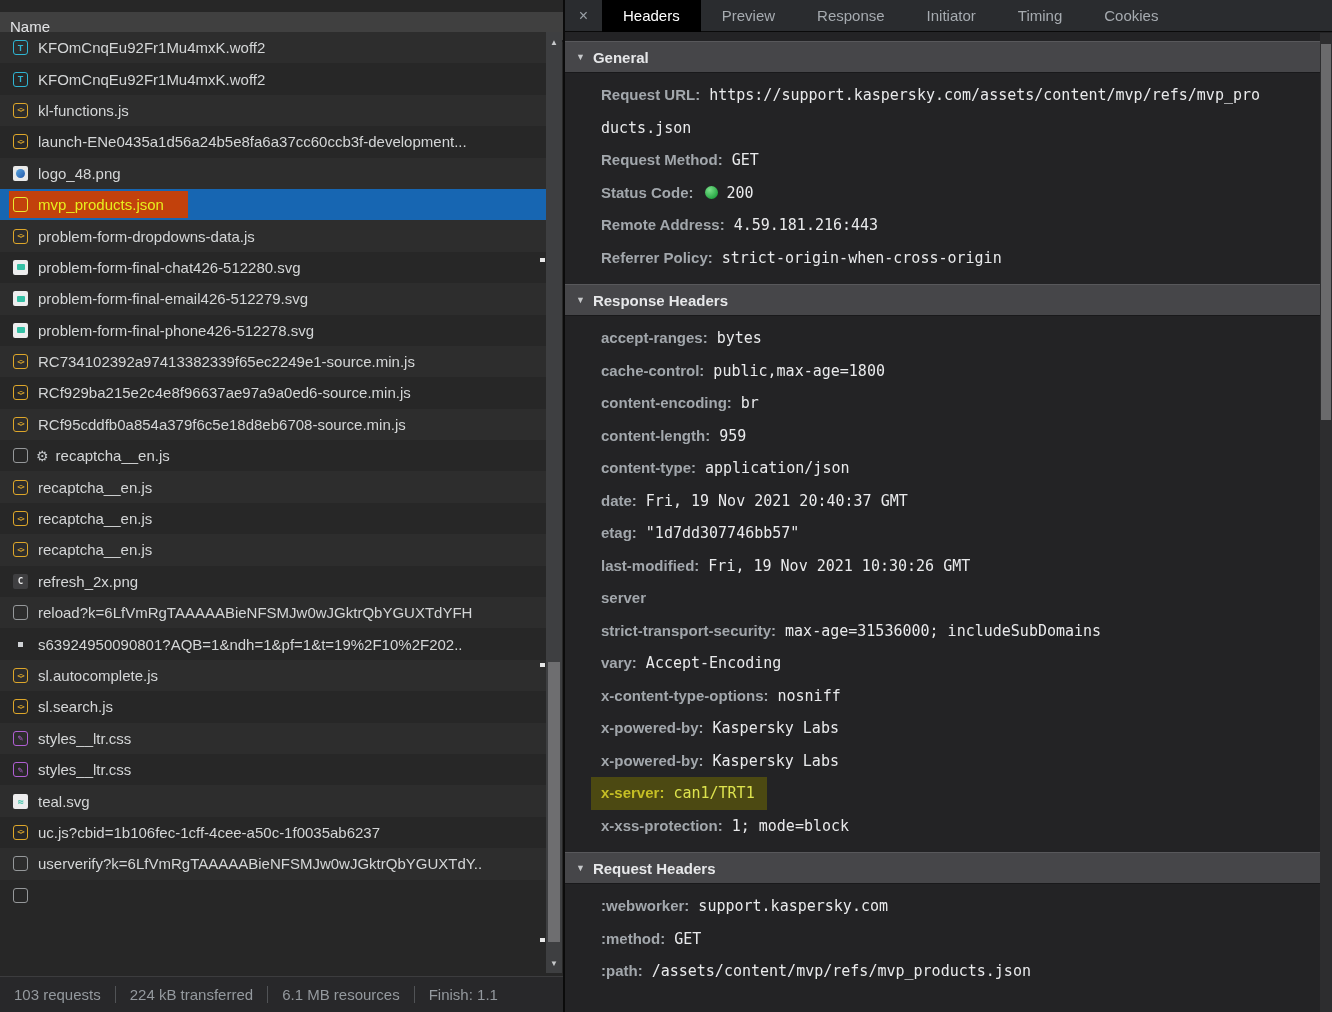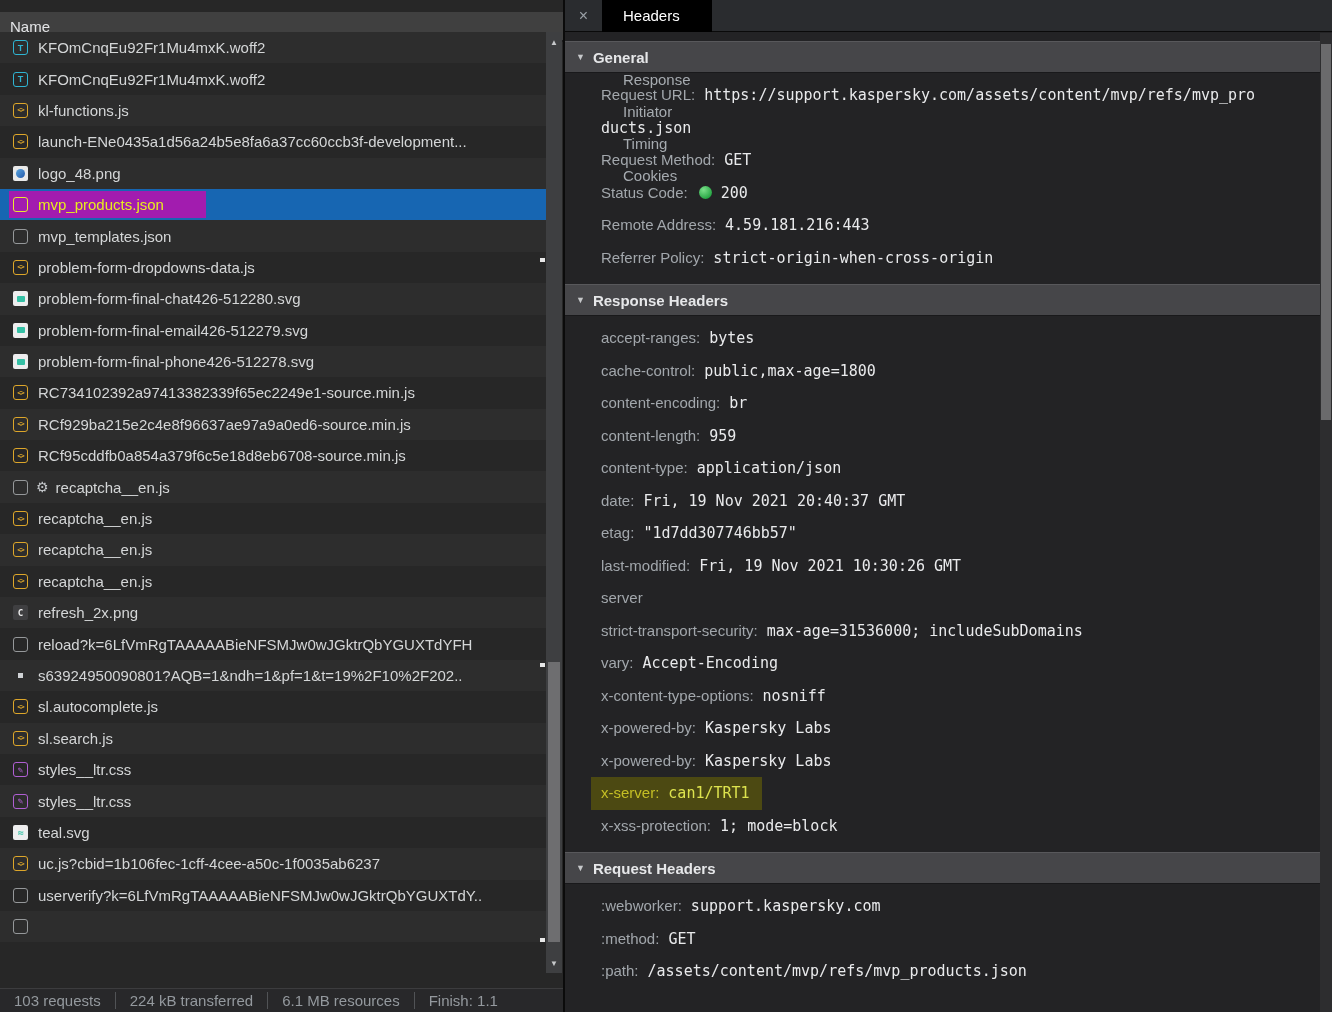--- a/index.html
+++ b/index.html
@@ -13,21 +13,21 @@
       border-bottom:2px solid #1b1b1b;display:flex;align-items:center;justify-content:space-between;
       box-sizing:border-box;padding:0 9px 0 10px;color:#e3e4e6;font-size:15px;}
   .sort{font-size:10px;color:#b3b6b9;}
   .rows{position:absolute;left:0;top:32px;width:546px;height:942px;overflow:hidden;}
   .row{display:flex;align-items:center;height:31.4px;padding-left:13px;font-size:15px;
        color:#d4d6d7;box-sizing:border-box;}
   .row:nth-child(odd){background:#2d2d2d;}
   .row:nth-child(even){background:#272727;}
   .row.selected{background:#1766b2;}
   .inner{display:inline-flex;align-items:center;height:27px;}
-  .inner.match{background:#a21caf;margin-left:-4px;padding:0 42px 0 4px;}
+  .inner.match{background:#c2410c;margin-left:-4px;padding:0 24px 0 4px;}
   .inner.match .fname{color:#e7ee1e;}
   .fname{white-space:nowrap;overflow:hidden;margin-left:10px;text-align:right;}
   .gear{color:#c3c6c9;font-size:14px;margin-left:8px;}
   .gear + .fname{margin-left:7px;}
 
   .ic{width:15px;height:15px;flex:none;border-radius:3px;display:flex;align-items:center;
       justify-content:center;box-sizing:border-box;font-family:"DejaVu Sans Mono",monospace;}
   .ic.font{border:1.5px solid #2fb4d2;color:#2fb4d2;font-size:9px;font-weight:bold;
       font-family:"Liberation Sans",sans-serif;}
   .ic.script{border:1.5px solid #dda62a;color:#dda62a;font-size:7px;font-weight:bold;letter-spacing:-1px;}
@@ -36,21 +36,21 @@
   .ic.css{border:1.5px solid #b05fd3;color:#b05fd3;font-size:9px;}
   .ic.logo{background:#e9e9e9;border-radius:2px;}
   .ic.logo::after{content:"";width:9px;height:9px;border-radius:50%;
       background:linear-gradient(135deg,#5aa7e0,#2457a8);}
   .ic.svgthumb{background:#ededee;border-radius:2px;}
   .ic.svgthumb::after{content:"";width:8px;height:6px;background:#35c0a5;border-radius:1px;}
   .ic.refresh{background:#3f3f41;color:#ececec;font-size:9px;font-weight:bold;border-radius:2px;}
   .ic.teal{background:#ededee;color:#35c0a5;font-size:10px;font-weight:bold;border-radius:2px;}
   .ic.pixel::after{content:"";width:5px;height:5px;background:#cfd2d5;}
 
-  .status-bar{position:absolute;left:0;bottom:0;width:563px;height:24px;background:#28282a;
+  .status-bar{position:absolute;left:0;bottom:0;width:563px;height:36px;background:#28282a;
       border-top:1px solid #3c3c3e;display:flex;align-items:center;box-sizing:border-box;
       padding-left:14px;color:#94999e;font-size:15px;}
   .sep{width:1px;height:17px;background:#515356;margin:0 14px;}
 
   
   .lscroll{position:absolute;left:546px;top:32px;width:16px;height:941px;background:#3e3f41;}
   .sarrow{position:absolute;left:0;width:16px;height:16px;display:flex;align-items:center;
       justify-content:center;color:#c7c9cb;font-size:8px;}
   .sarrow.up{top:2px;}
   .sarrow.down{bottom:2px;}
@@ -68,21 +68,21 @@
   .tab.active{background:#000;color:#fff;}
 
   .sections{position:absolute;left:0;top:33px;width:755px;height:979px;overflow:hidden;}
   .gap{height:8px;}
   .sec-header{height:32px;background:#464649;border-top:1px solid #58585b;border-bottom:1px solid #19191b;
       display:flex;align-items:center;padding-left:11px;box-sizing:border-box;}
   .tri{font-size:9px;color:#c6c8ca;margin-right:8px;}
   .sec-title{font-size:15px;font-weight:bold;color:#e6e7e9;}
   .sec-body{padding:6px 0 10px 0;}
   .hrow{padding:0 58px 0 36px;line-height:32.5px;font-size:15px;}
-  .hlabel{color:#a2a7ac;font-weight:normal;margin-right:9px;}
+  .hlabel{color:#a2a7ac;font-weight:bold;margin-right:9px;}
   .hvalue{color:#e9eaec;font-family:"DejaVu Sans Mono",monospace;word-break:break-all;}
   .patch{background:#4c4912;display:inline-block;padding:0 12px 0 10px;margin-left:-10px;}
   .patch .hlabel{color:#c5bf25;}
   .patch .hvalue{color:#dde34e;}
   .status-dot{display:inline-block;width:13px;height:13px;border-radius:50%;
       background:radial-gradient(circle at 35% 30%,#7be08a,#24a442 75%);
       margin:0 9px 0 2px;vertical-align:-1px;}
 
   
   .rscroll{position:absolute;right:0;top:33px;width:12px;height:979px;background:#2d2d2f;}
@@ -126,26 +126,20 @@
         <div class="row">
           <span class="inner">
             <span class="ic logo"></span>
             <span class="fname">logo_48.png</span>
           </span>
         </div>
         <div class="row selected">
           <span class="inner match">
             <span class="ic docsel"></span>
             <span class="fname">mvp_products.json</span>
-          </span>
-        </div>
-        <div class="row">
-          <span class="inner">
-            <span class="ic doc"></span>
-            <span class="fname">mvp_templates.json</span>
           </span>
         </div>
         <div class="row">
           <span class="inner">
             <span class="ic script">&lt;&gt;</span>
             <span class="fname">problem-form-dropdowns-data.js</span>
           </span>
         </div>
         <div class="row">
           <span class="inner">
@@ -293,21 +287,21 @@
         <div class="sep"></div>
         <span>Finish: 1.1</span>
       </div>
   </div>
 
   <div class="divider"></div>
 
   <div class="detail-panel">
     <div class="tab-bar">
       <span class="close">×</span>
-      <div id="tabs" style="display:flex;height:32px;flex-direction:column;">
+      <div id="tabs" style="display:flex;height:32px;">
           <span class="tab active">Headers</span>
           <span class="tab">Preview</span>
           <span class="tab">Response</span>
           <span class="tab">Initiator</span>
           <span class="tab">Timing</span>
           <span class="tab">Cookies</span>
         </div>
     </div>
     <div class="sections" id="sections">
         <div class="gap"></div>

